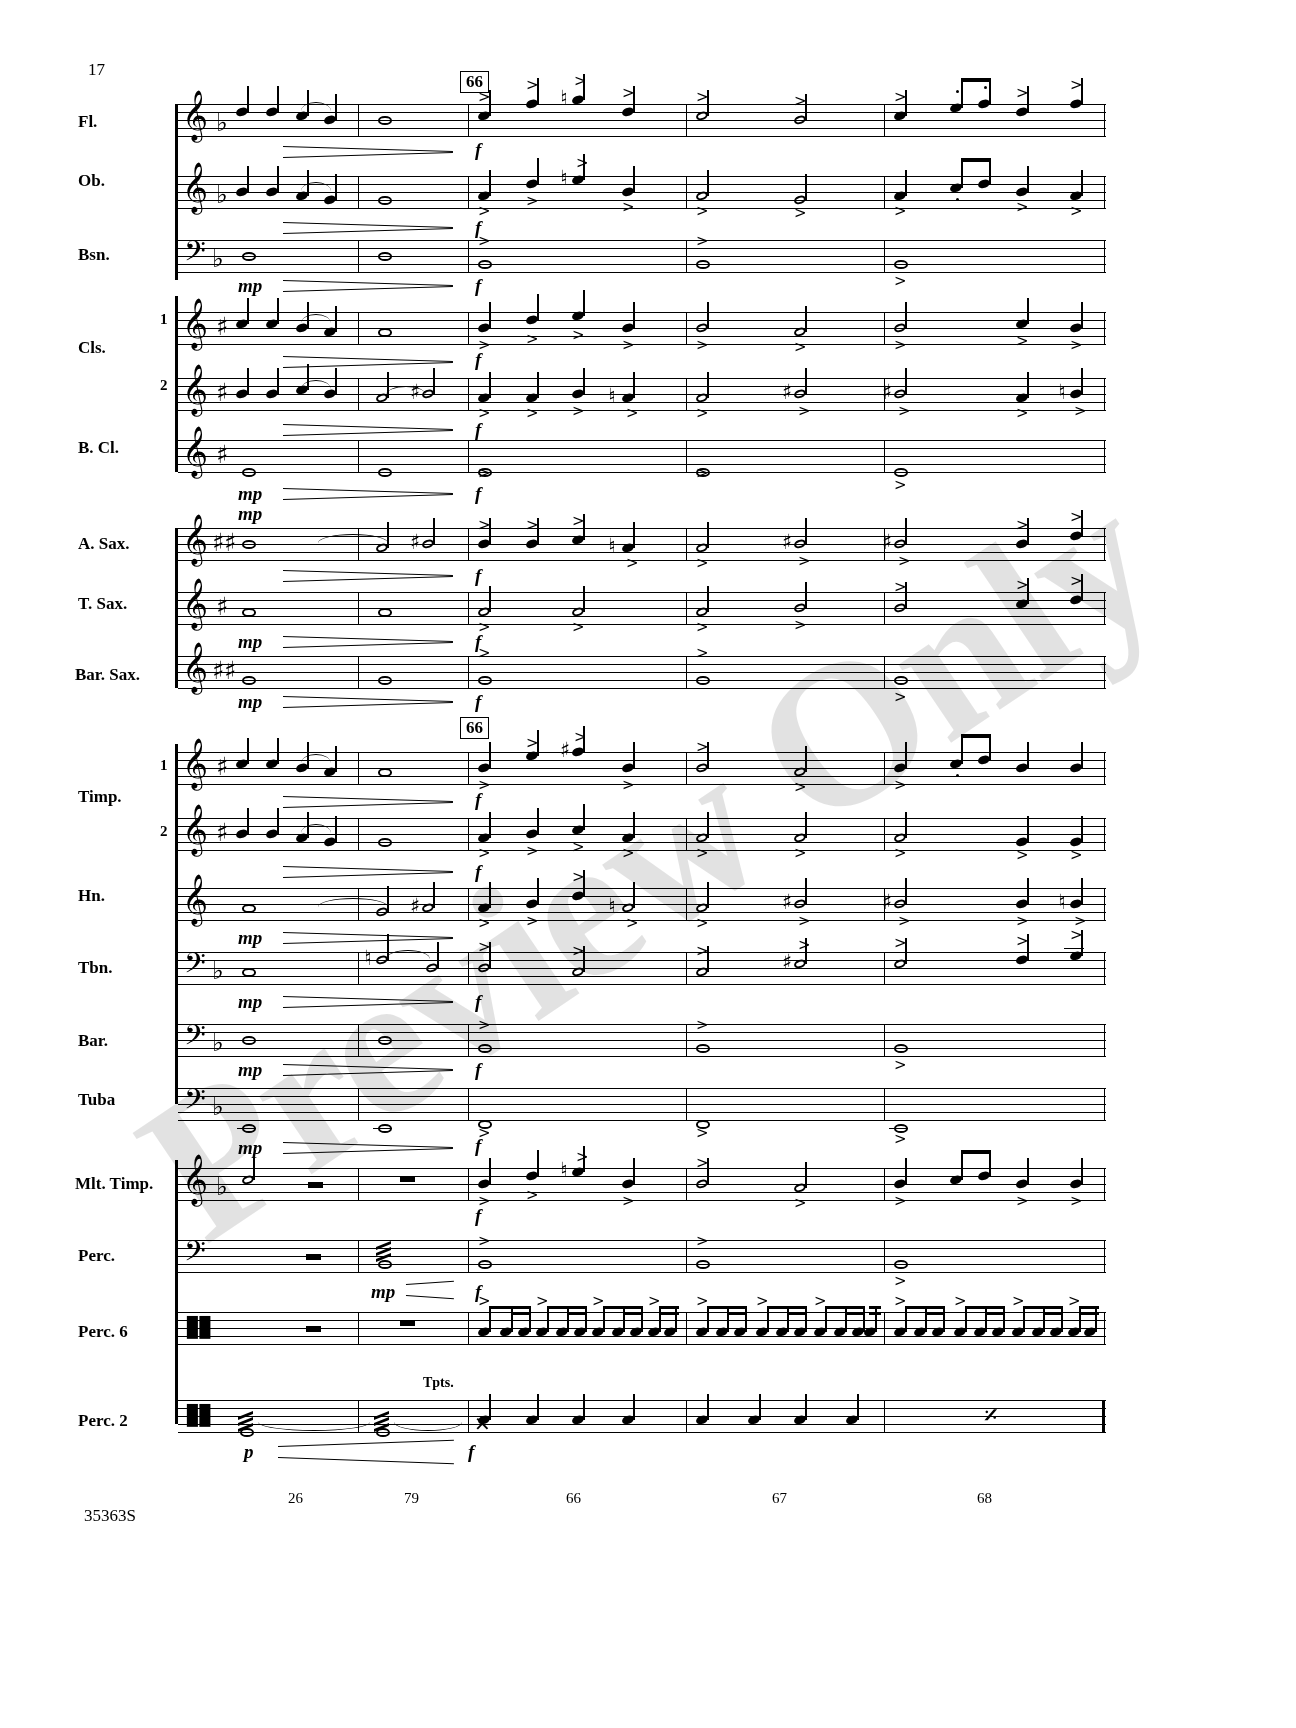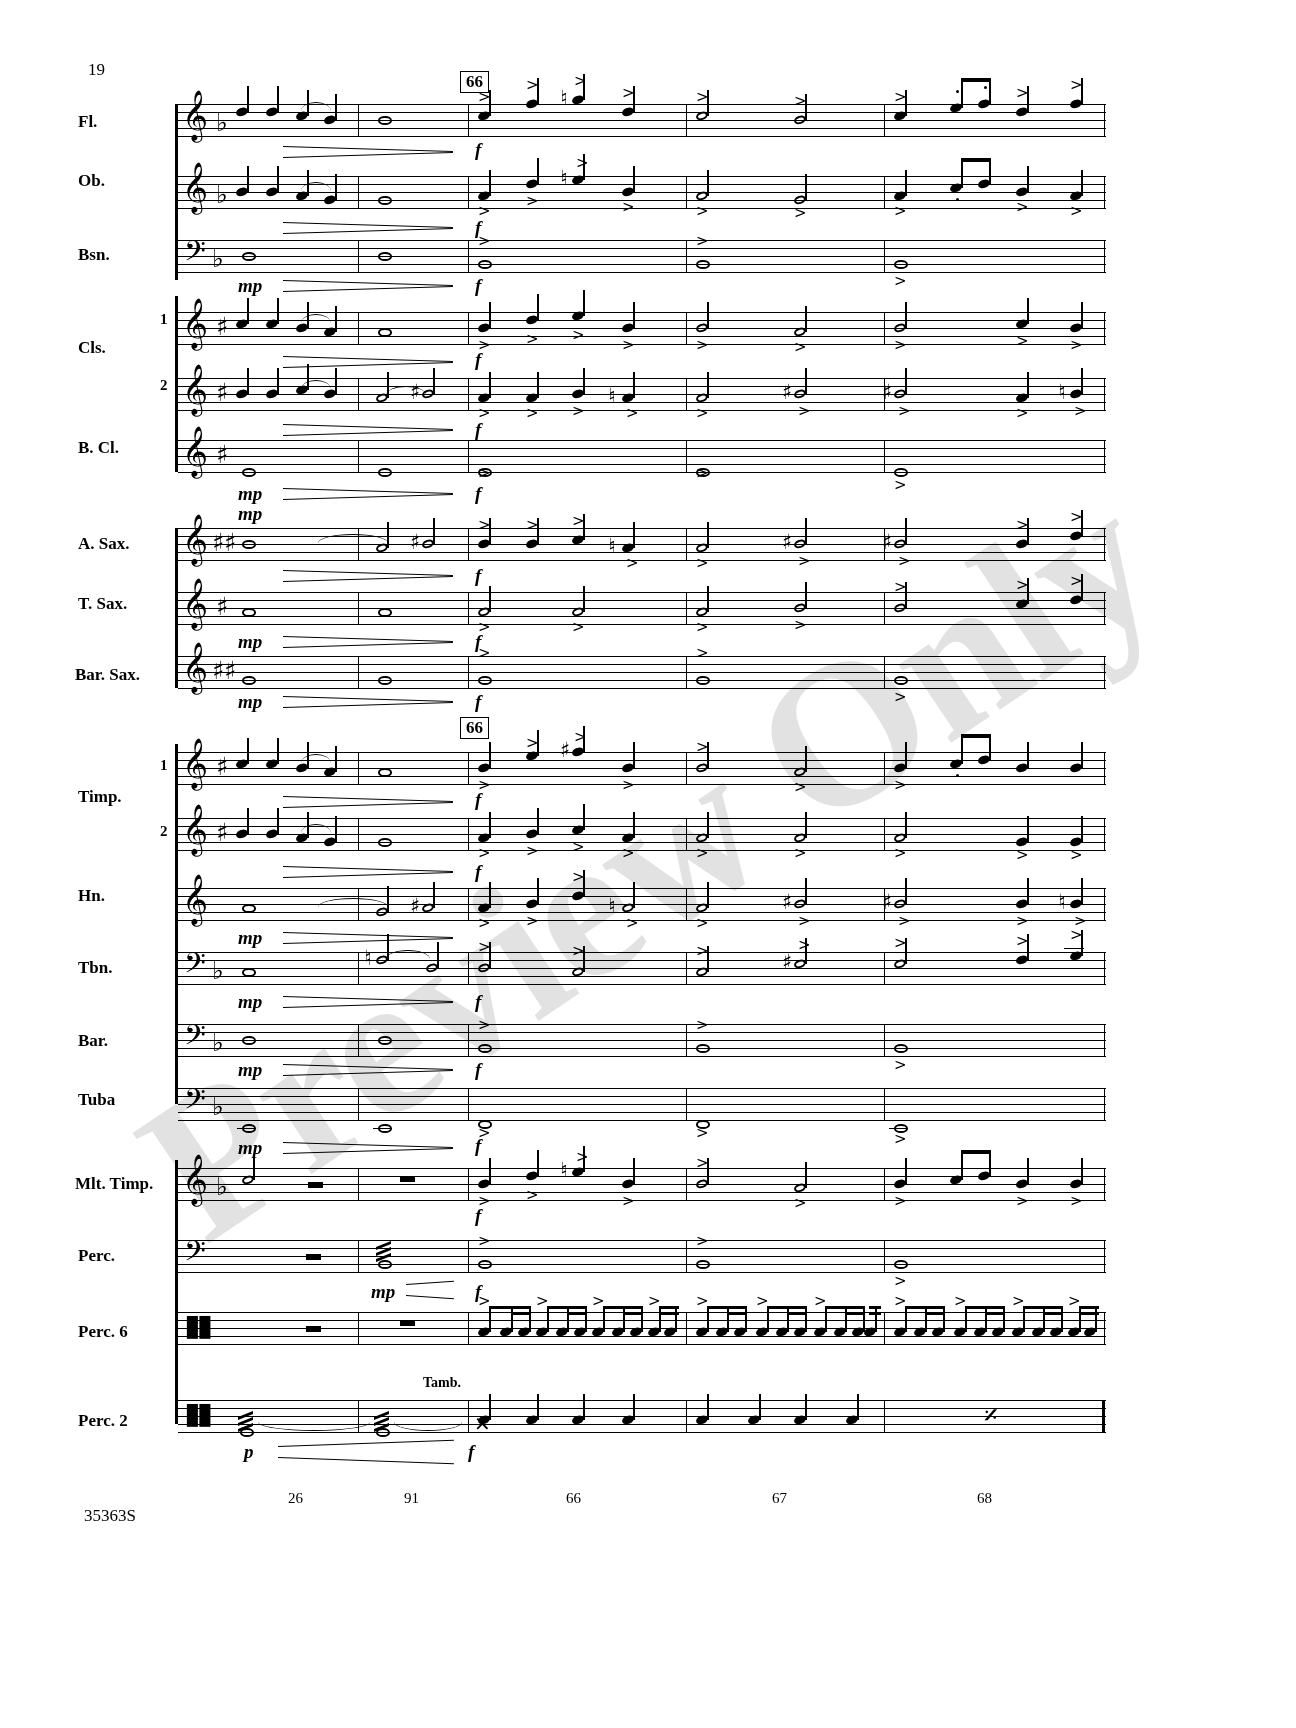--- a/index.html
+++ b/index.html
@@ -249,21 +249,21 @@
     height: 3.2px;
     background: #000;
     transform: skewY(-22deg);
   }
 </style>
 </head>
 <body>
 
 <div id="score">
 
-  <div class="page-number">19</div>
+  <div class="page-number">17</div>
   <div class="plate-number">35363S</div>
 
   <div class="sysbar" style="left:175px; top:104px; width:3px; height:176px;"></div>
   <div class="sysbar" style="left:175px; top:296px; width:3px; height:176px;"></div>
   <div class="sysbar" style="left:175px; top:528px; width:3px; height:160px;"></div>
   <div class="sysbar" style="left:175px; top:744px; width:3px; height:360px;"></div>
   <div class="sysbar" style="left:175px; top:1160px; width:3px; height:264px;"></div>
 
   <div class="instr-label" style="left:78px;  top:112px;">Fl.</div>
   <div class="instr-label" style="left:78px;  top:171px;">Ob.</div>
@@ -285,21 +285,21 @@
 
   <div class="numlabel" style="left:160px; top:311px;">1</div>
   <div class="numlabel" style="left:160px; top:377px;">2</div>
   <div class="numlabel" style="left:160px; top:757px;">1</div>
   <div class="numlabel" style="left:160px; top:823px;">2</div>
 
   <div class="rehearsal" style="left:460px; top:71px;">66</div>
   <div class="rehearsal" style="left:460px; top:717px;">66</div>
 
   <div class="measnum" style="left:288px;  top:1490px;">26</div>
-  <div class="measnum" style="left:404px;  top:1490px;">91</div>
+  <div class="measnum" style="left:404px;  top:1490px;">79</div>
   <div class="measnum" style="left:566px;  top:1490px;">66</div>
   <div class="measnum" style="left:772px;  top:1490px;">67</div>
   <div class="measnum" style="left:977px;  top:1490px;">68</div>
 
   <div class="staff" style="top:104px;">
     <div class="line l0"></div>
       <div class="line l1"></div>
       <div class="line l2"></div>
       <div class="line l3"></div>
       <div class="line l4"></div>
@@ -1315,21 +1315,21 @@
       <div class="line l2"></div>
       <div class="line l3"></div>
       <div class="line l4"></div>
     <div class="clef perc" style="left:6px;">▮▮</div>
     <div class="barline" style="left:180px; top:0; height:33px;"></div>
     <div class="barline" style="left:290px; top:0; height:33px;"></div>
     <div class="barline" style="left:508px; top:0; height:33px;"></div>
     <div class="barline" style="left:706px; top:0; height:33px;"></div>
     <div class="barline thick" style="left:924px; top:0; height:33px;"></div>
 
-    <div class="txt" style="left:245px; top:-24px;">Tamb.</div>
+    <div class="txt" style="left:245px; top:-24px;">Tpts.</div>
 
     <div class="nh whole" style="left:62px; top:28px;"></div>
     <div class="tremolo" style="left:60px; top:14px;">
       <i style="top:0;"></i>
         <i style="top:6px;"></i>
         <i style="top:12px;"></i>
     </div>
     <div class="nh whole" style="left:198px; top:28px;"></div>
     <div class="tremolo" style="left:196px; top:14px;">
       <i style="top:0;"></i>

